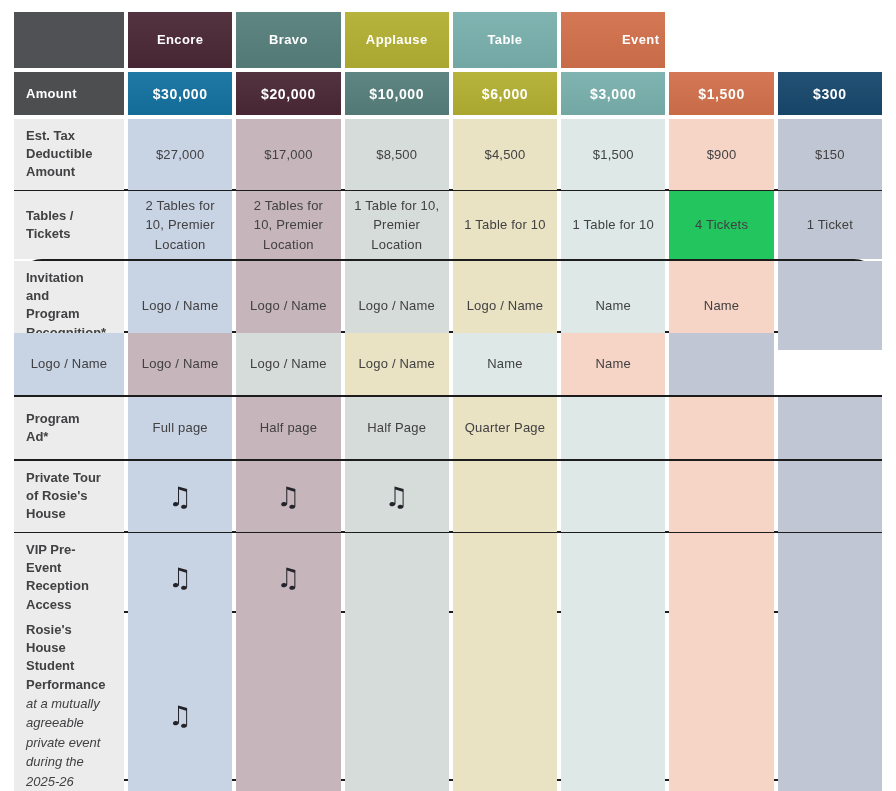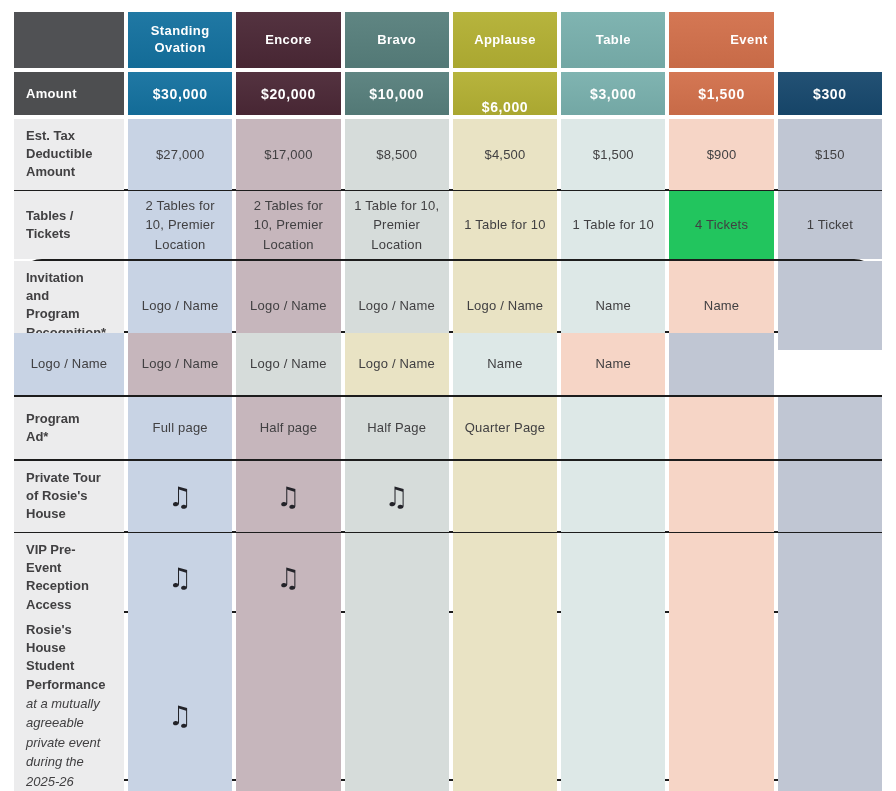--- a/index.html
+++ b/index.html
@@ -65,23 +65,20 @@
     color:#232329;
   }
 </style>
 </head>
 <body>
 
 <div class="page">
   <div class="tbl">
     <div class="grid header-row" id="header-row">
         <div class="hcell corner" style="background: rgb(80, 81, 84);"></div>
-        <div class="hcell" style="background-color: rgb(20, 113, 159);">
-          <div class="">Standing Ovation</div>
-        </div>
         <div class="hcell" style="background-color: rgb(75, 40, 54);">
           <div class="">Encore</div>
         </div>
         <div class="hcell" style="background-color: rgb(87, 127, 124);">
           <div class="">Bravo</div>
         </div>
         <div class="hcell" style="background-color: rgb(179, 176, 51);">
           <div class="">Applause</div>
         </div>
         <div class="hcell" style="background-color: rgb(121, 176, 173);">
@@ -95,21 +92,21 @@
         <div class="acell label" style="background: rgb(77, 78, 80);">Amount</div>
         <div class="acell" style="background-color: rgb(20, 113, 159);">
           <div class="">$30,000</div>
         </div>
         <div class="acell" style="background-color: rgb(75, 40, 54);">
           <div class="">$20,000</div>
         </div>
         <div class="acell" style="background-color: rgb(87, 127, 124);">
           <div class="">$10,000</div>
         </div>
-        <div class="acell" style="background-color: rgb(179, 176, 51); align-items: flex-end;">
+        <div class="acell" style="background-color: rgb(179, 176, 51);">
           <div class="">$6,000</div>
         </div>
         <div class="acell" style="background-color: rgb(121, 176, 173);">
           <div class="">$3,000</div>
         </div>
         <div class="acell" style="background-color: rgb(210, 112, 75);">
           <div class="">$1,500</div>
         </div>
         <div class="acell" style="background-color: rgb(23, 72, 109);">
           <div class="">$300</div>

